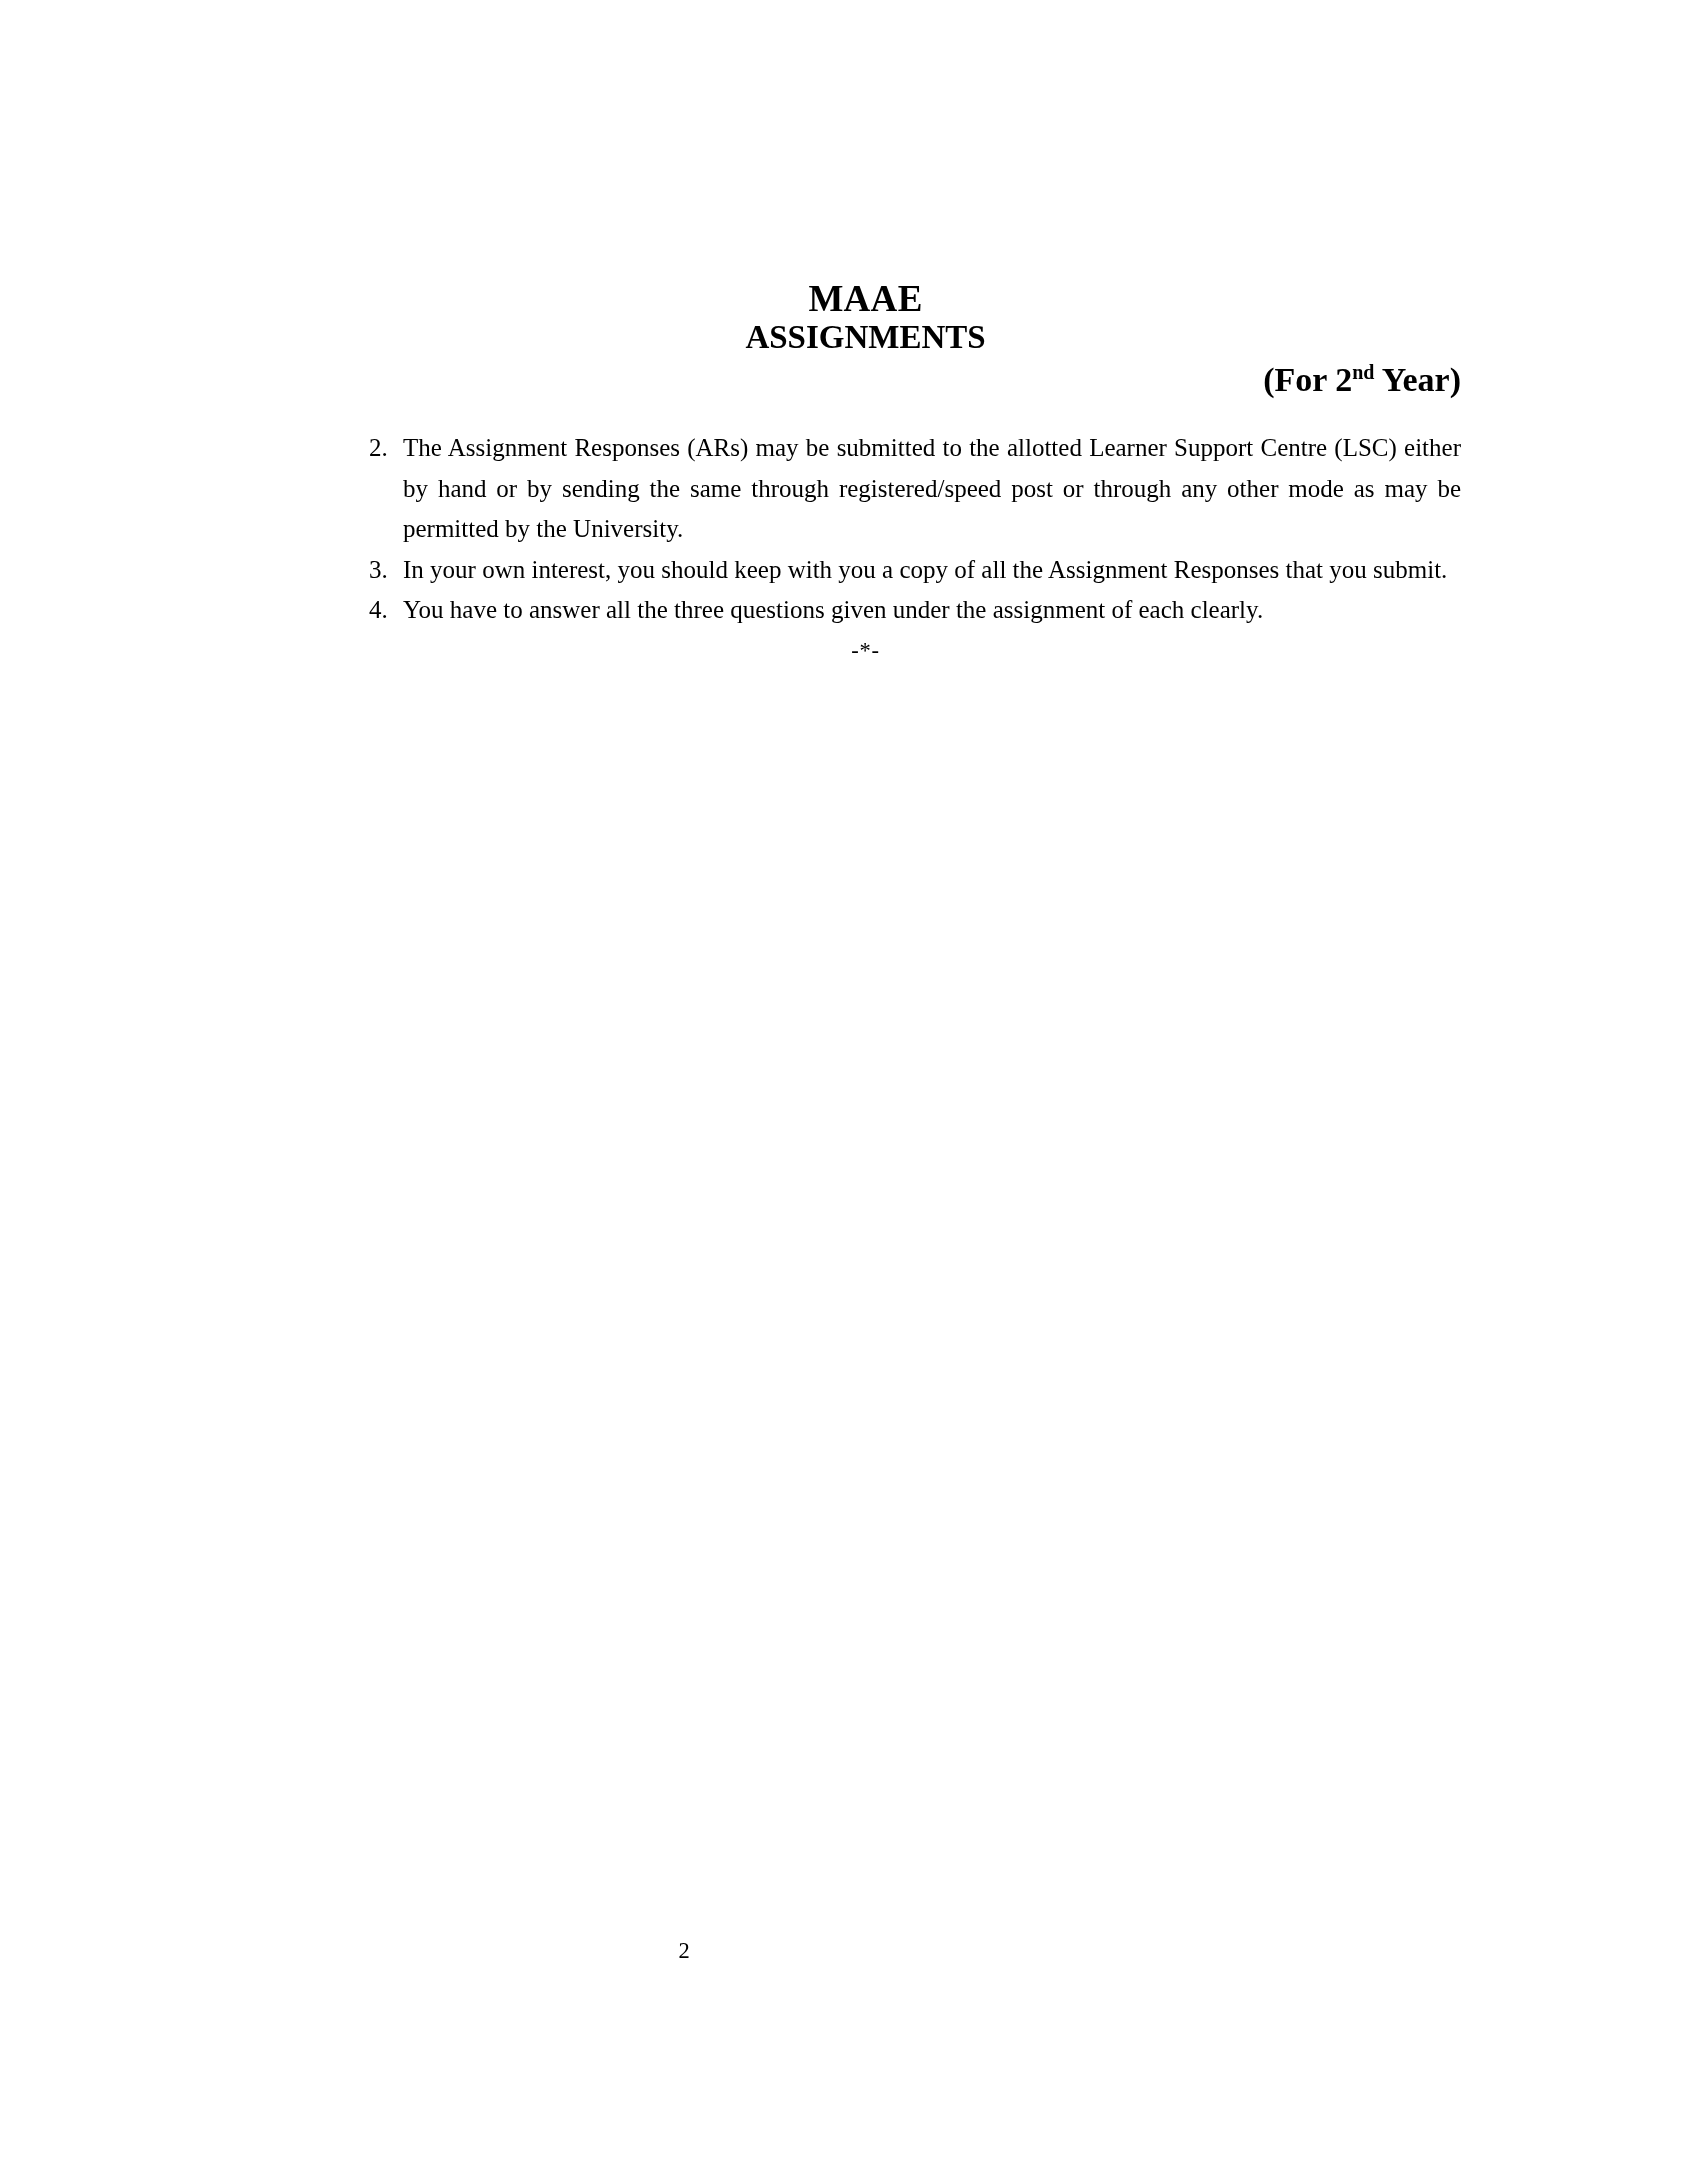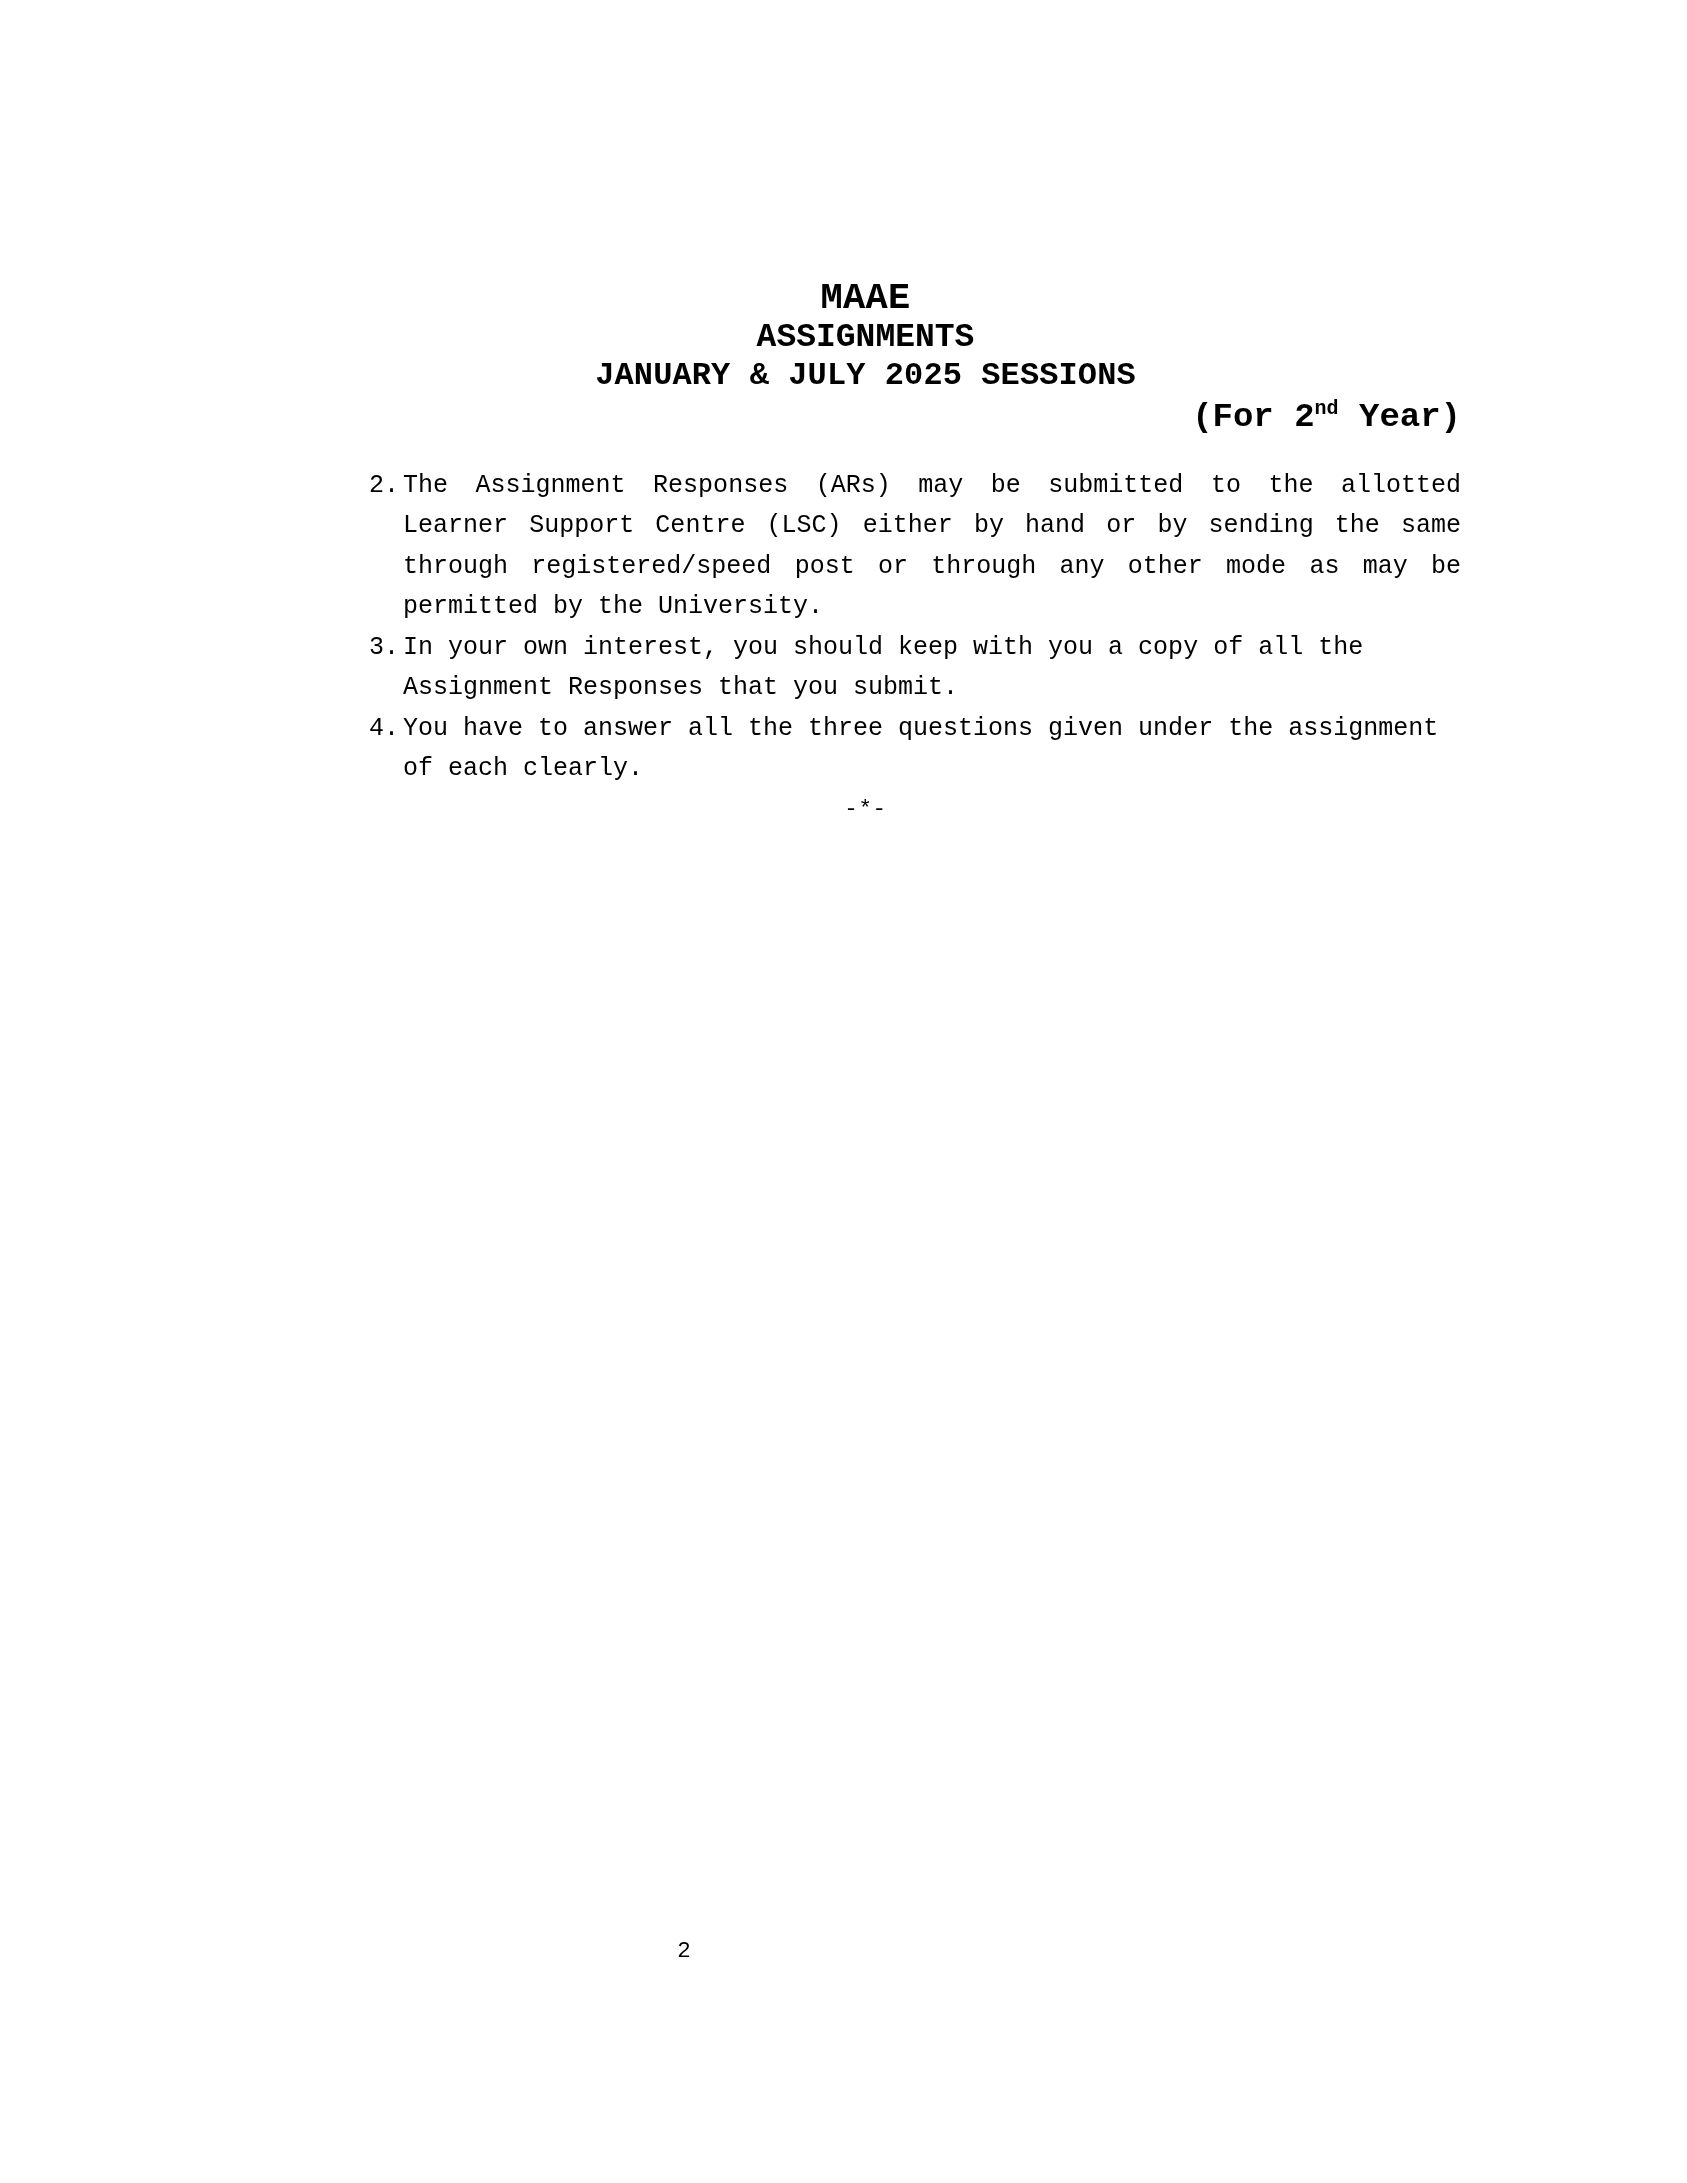--- a/index.html
+++ b/index.html
@@ -5,21 +5,21 @@
   html, body {
     margin: 0;
     padding: 0;
     background: #ffffff;
   }
   .page {
     position: relative;
     width: 1368px;
     height: 2183px;
     background: #ffffff;
-    font-family: Liberation Mono, monospace;
+    font-family: Liberation Serif, serif;
     color: #000000;
     box-sizing: border-box;
   }
   .content {
     position: absolute;
     left: 270px;
     top: 278px;
     width: 1191px;
   }
   .title-block {
@@ -102,21 +102,20 @@
 </head>
 <body>
 
 <div class="page">
 
   <div class="content">
 
     <div class="title-block">
       <div class="title-main">MAAE</div>
       <div class="title-sub">ASSIGNMENTS</div>
-      <div class="title-sub2">JANUARY &amp; JULY 2025 SESSIONS</div>
       <div class="title-year"><span>(For 2</span><sup>nd</sup><span> Year)</span></div>
     </div>
 
     <div class="notes">
 
 
       <div class="note-row">
         <div class="notes-label blank"></div>
         <div class="note-num">2.</div>
         <div class="note-text">The Assignment Responses (ARs) may be submitted to the allotted Learner Support Centre (LSC) either by hand or by sending the same through registered/speed post or through any other mode as may be permitted by the University.</div>

